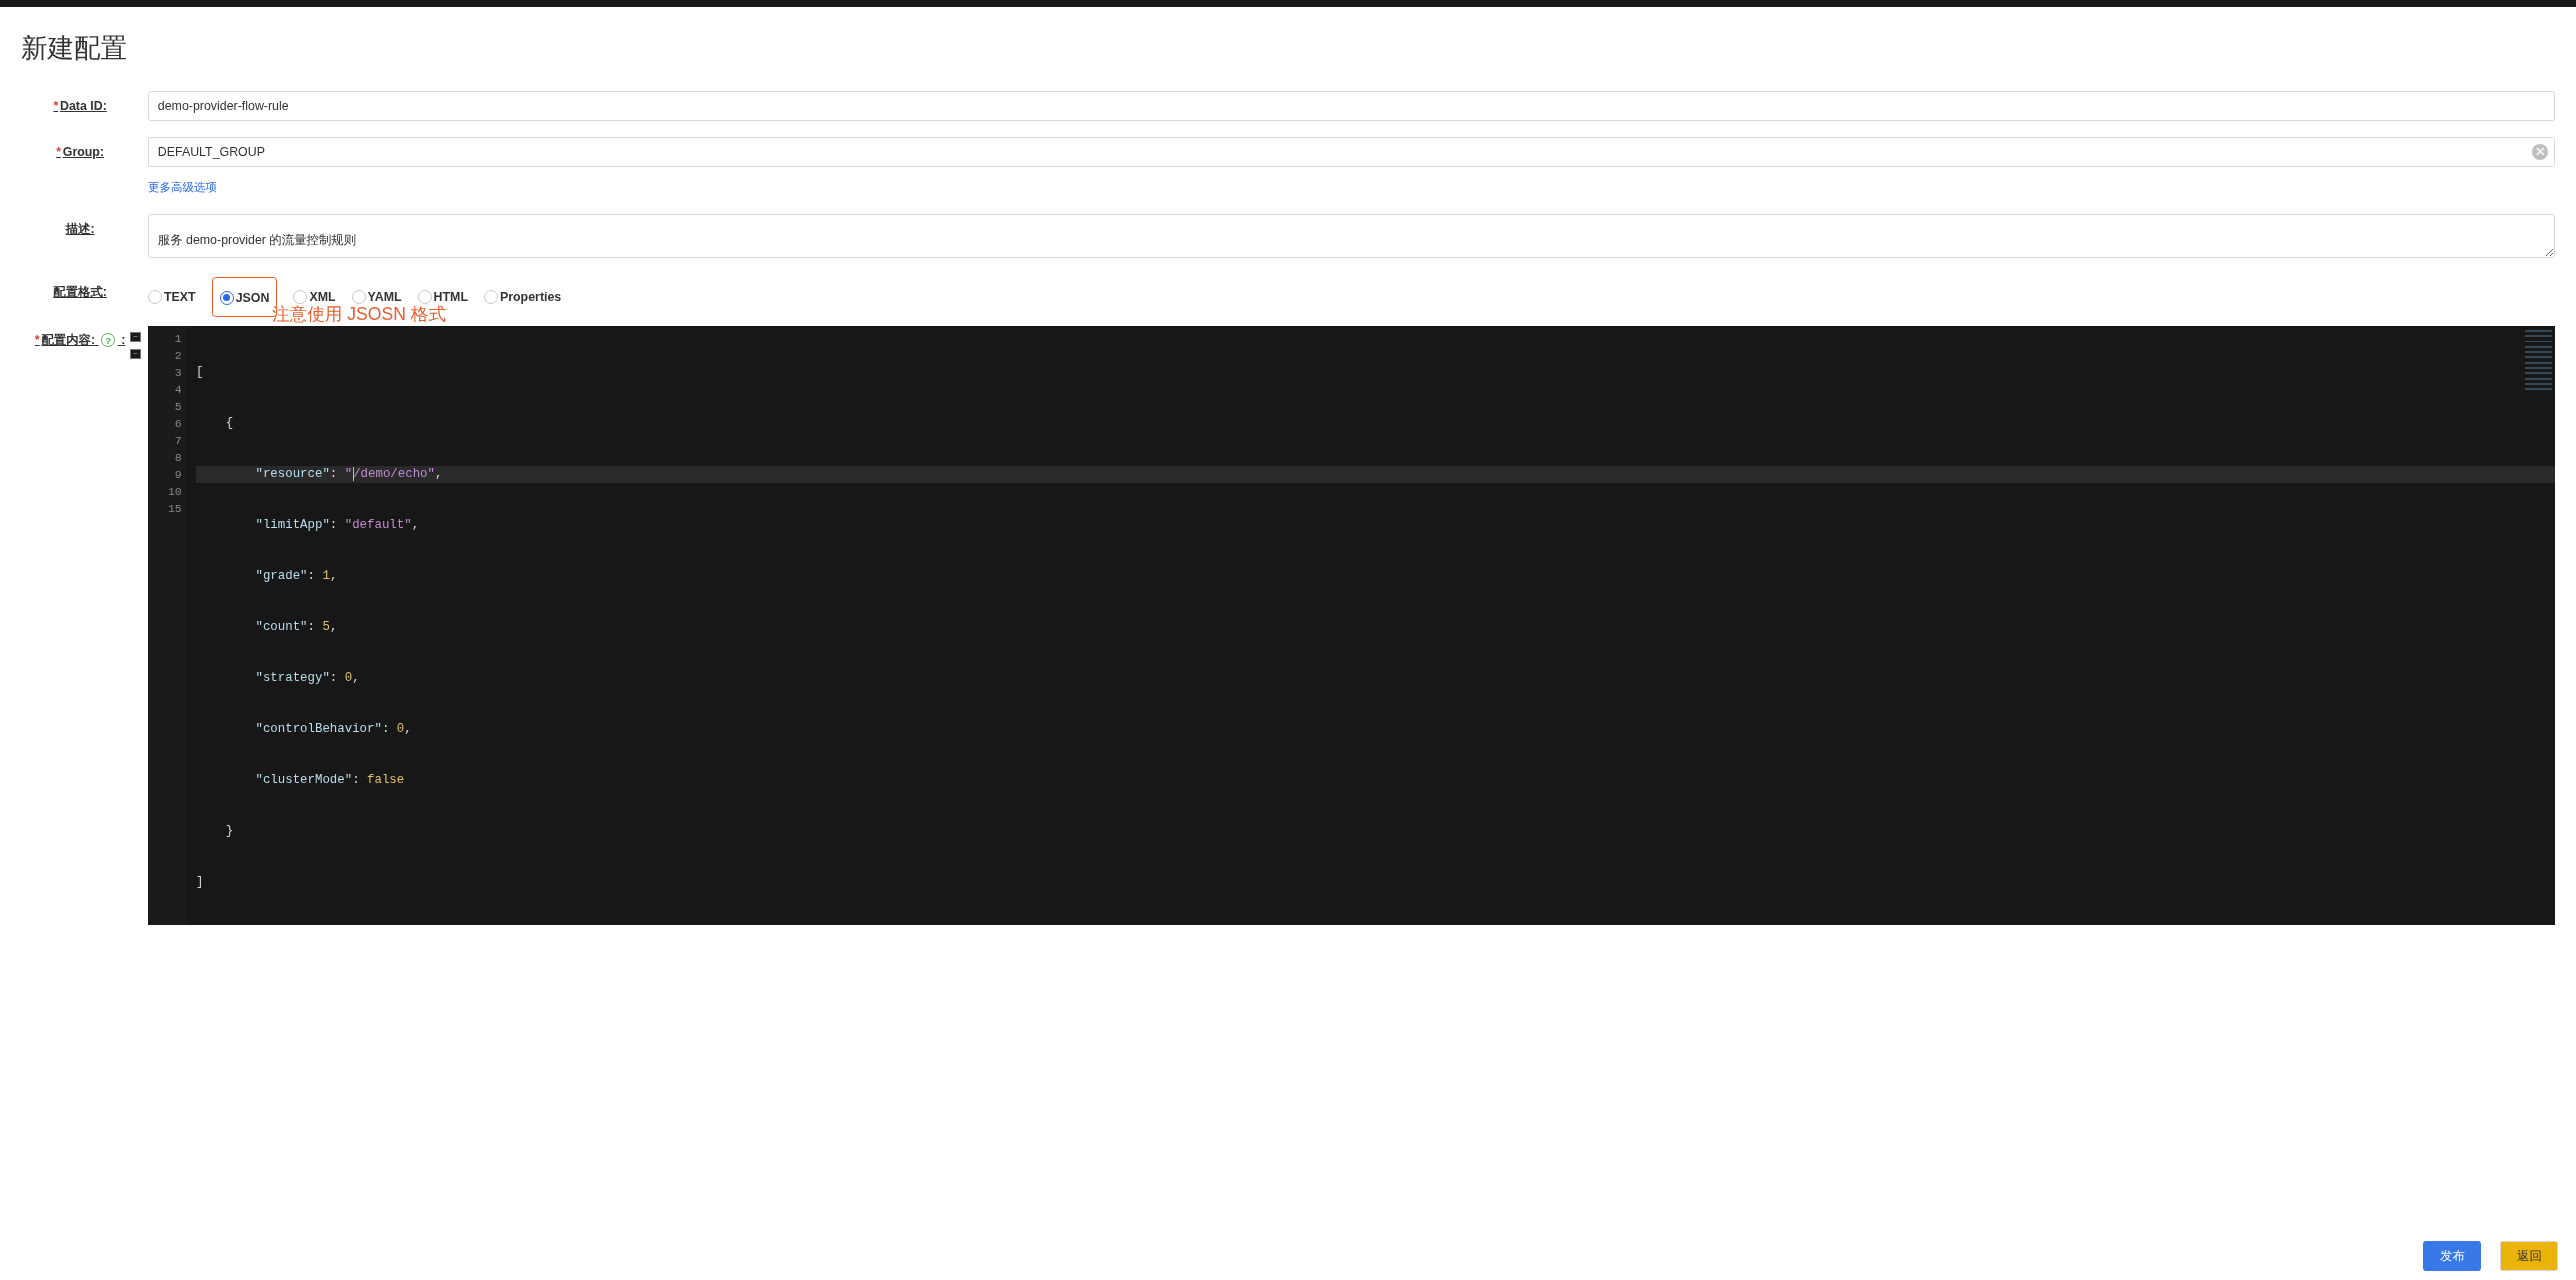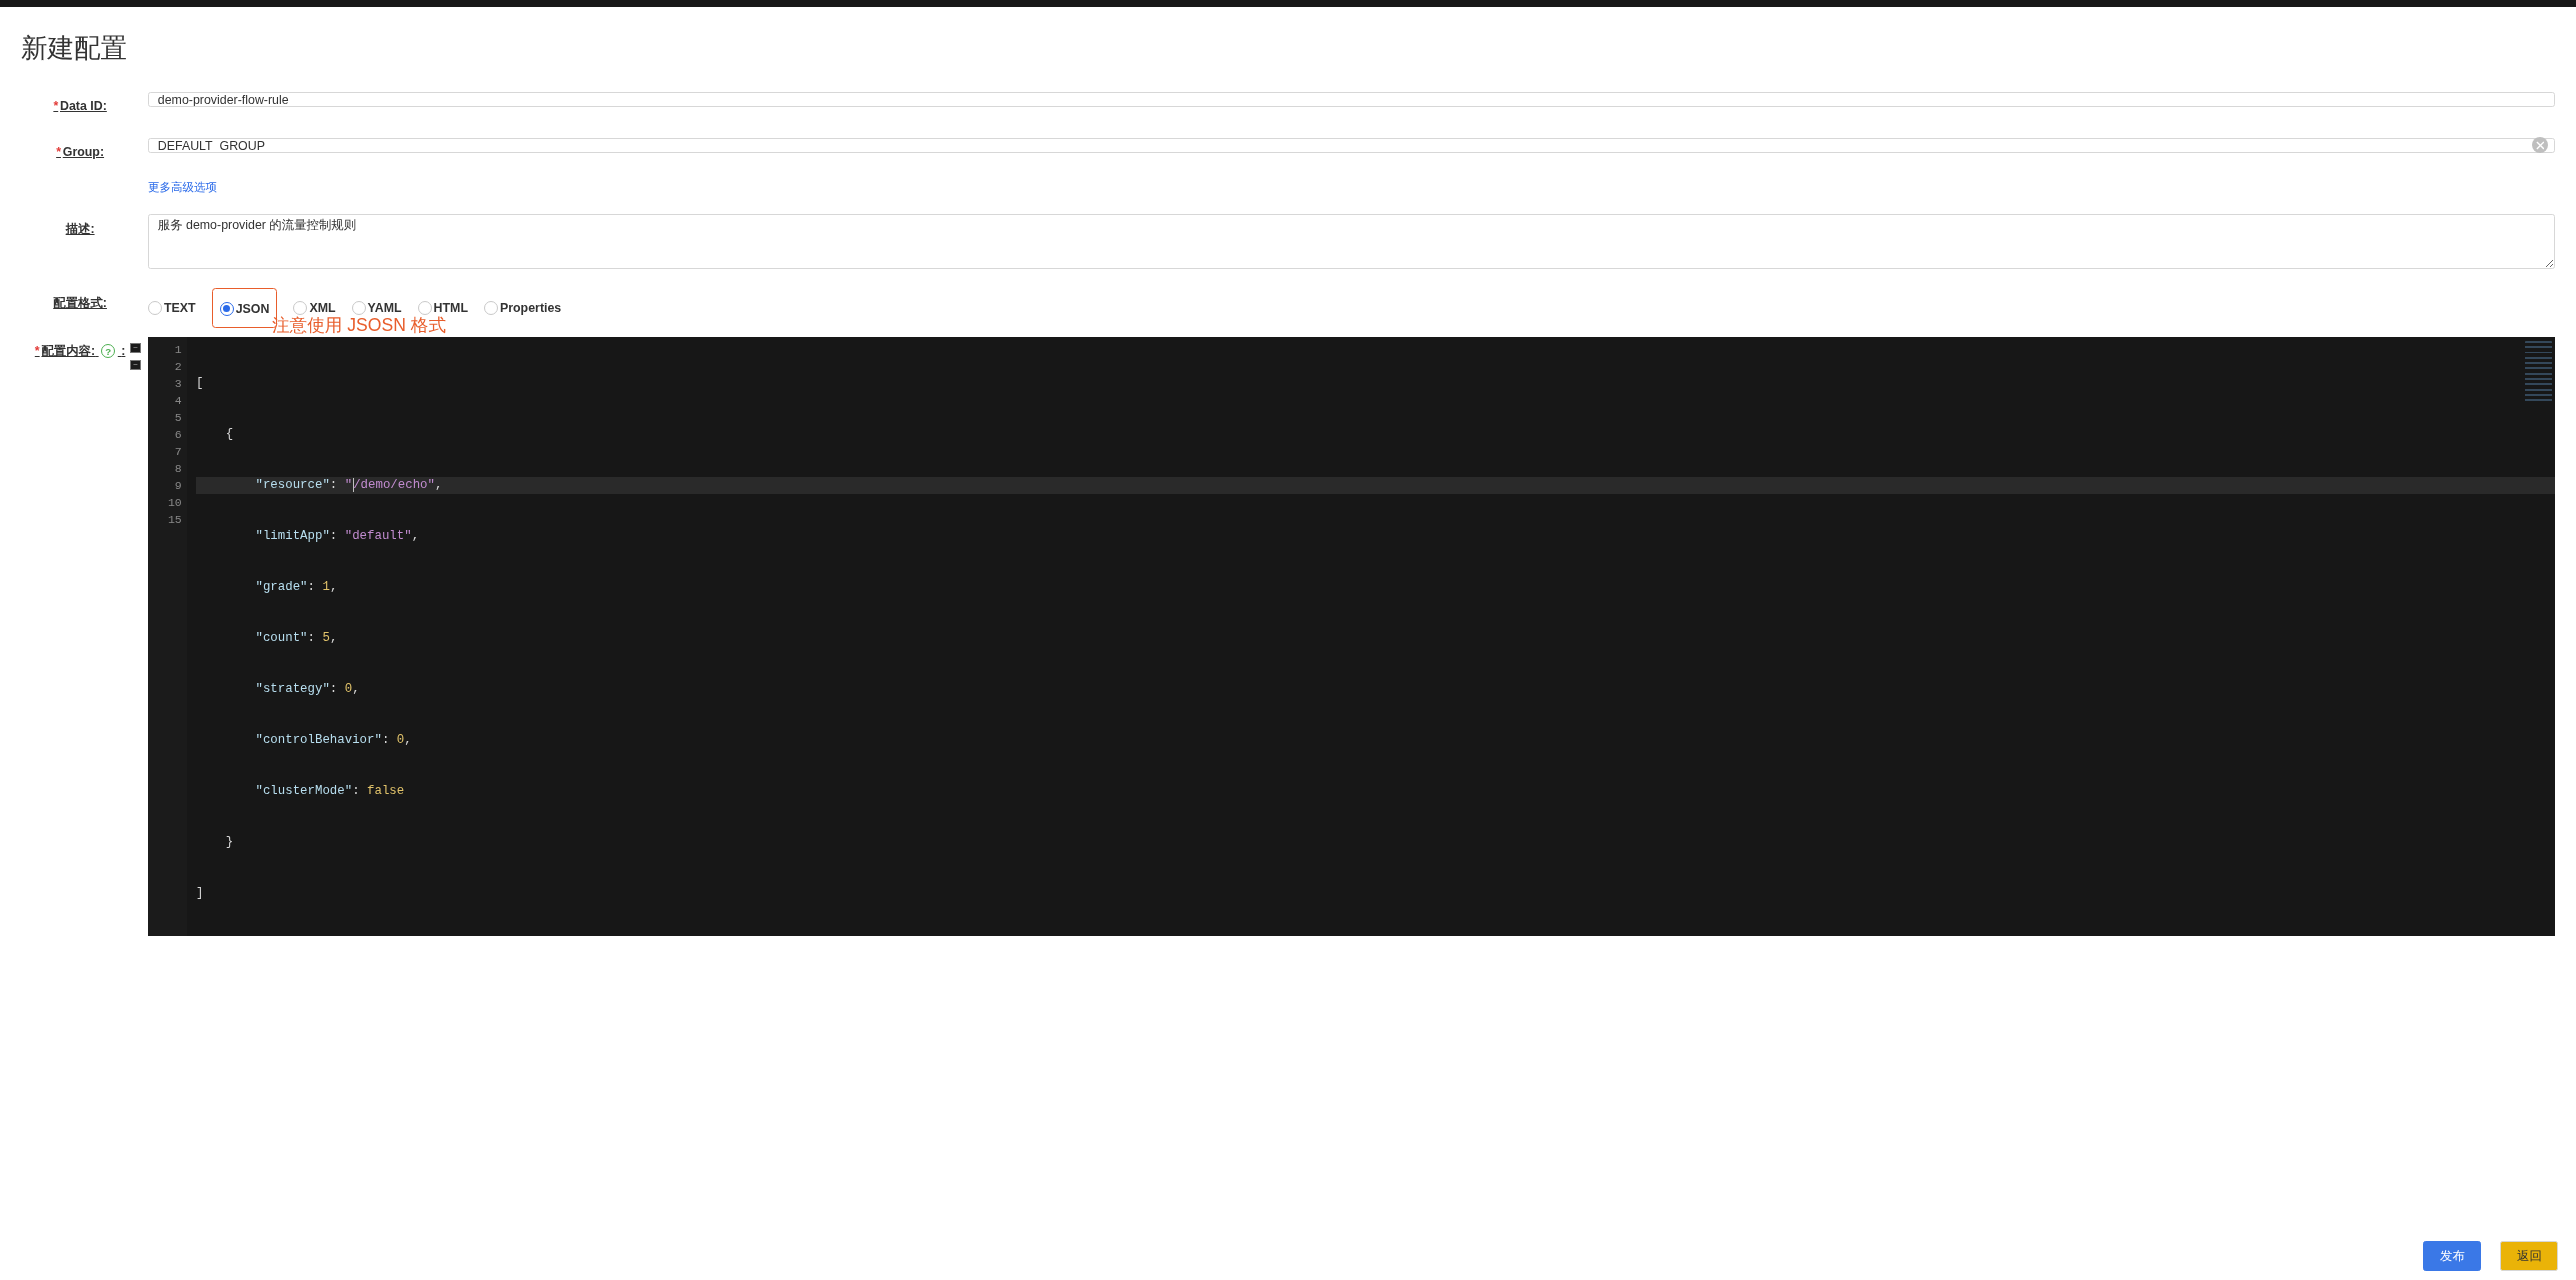--- a/index.html
+++ b/index.html
@@ -14,22 +14,22 @@
     font-size: 12.4px; color: #333; line-height: 30px; font-weight: 600; text-decoration: underline;
   }
   .req { color: #e23c39; margin-right: 1.8px; font-weight: 700; }
   .form-control-col { flex: 1; }
 
   .text-input, .textarea {
     width: 100%; border: 0.9px solid #d7d7d7; border-radius: 2.6px;
     font-size: 12.4px; padding: 6.2px 8.8px; color: #333; background: #fff;
     font-family: inherit;
   }
-  .text-input { height: 15px; }
-  .textarea { height: 55px; resize: vertical; line-height: 1.5; padding-top: 1px; }
+  .text-input { height: 30px; }
+  .textarea { height: 44px; resize: vertical; line-height: 1.5; padding-top: 16px; }
 
   .group-wrap { position: relative; }
   .clear-btn {
     position: absolute; right: 7px; top: 50%; transform: translateY(-50%);
     width: 16px; height: 16px; border-radius: 50%; background: #bfbfbf;
     display: flex; align-items: center; justify-content: center; cursor: pointer;
   }
   .clear-btn svg { width: 8.8px; height: 8.8px; fill: #fff; }
 
   .adv-link { color: #2a6ae9; font-size: 11.5px; cursor: pointer; display: inline-block; margin-top: 1.8px; }

